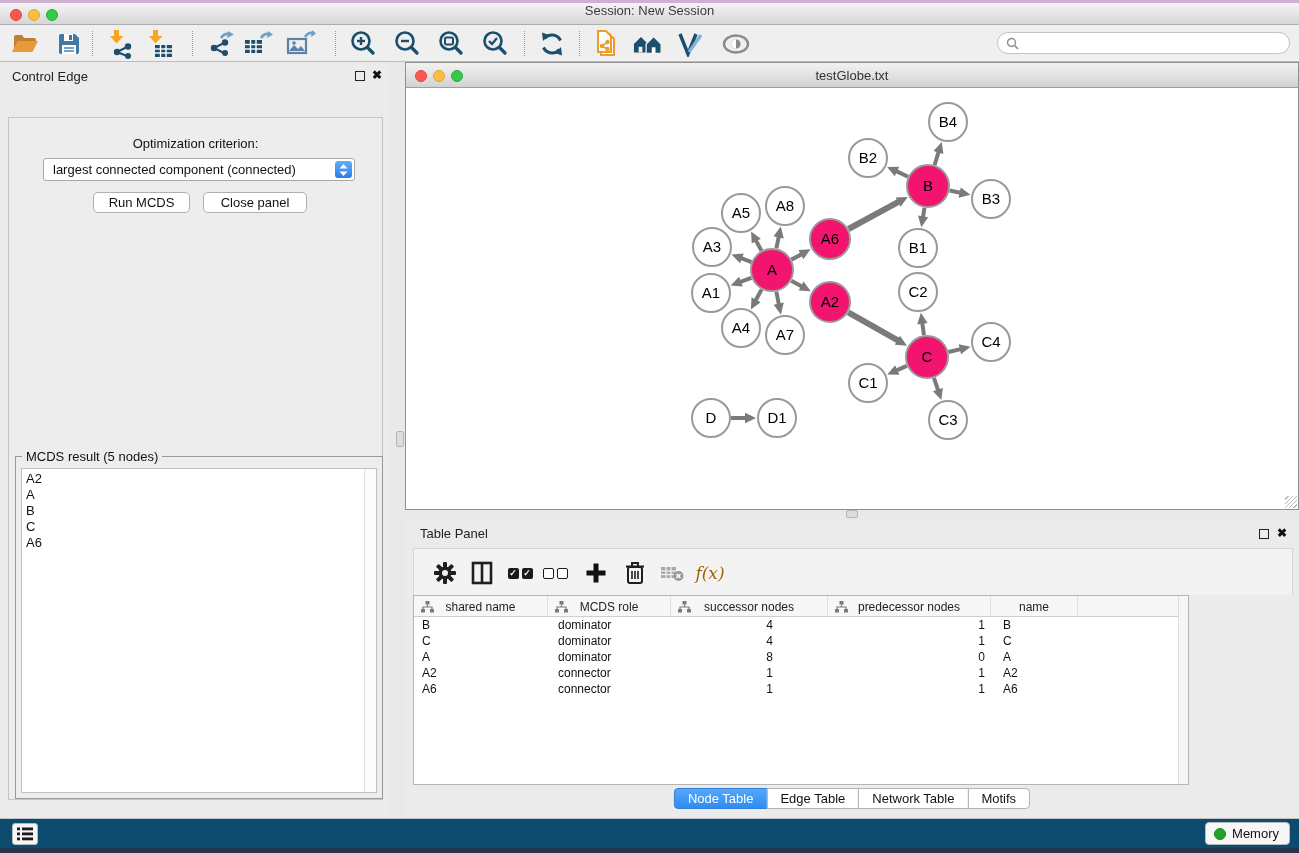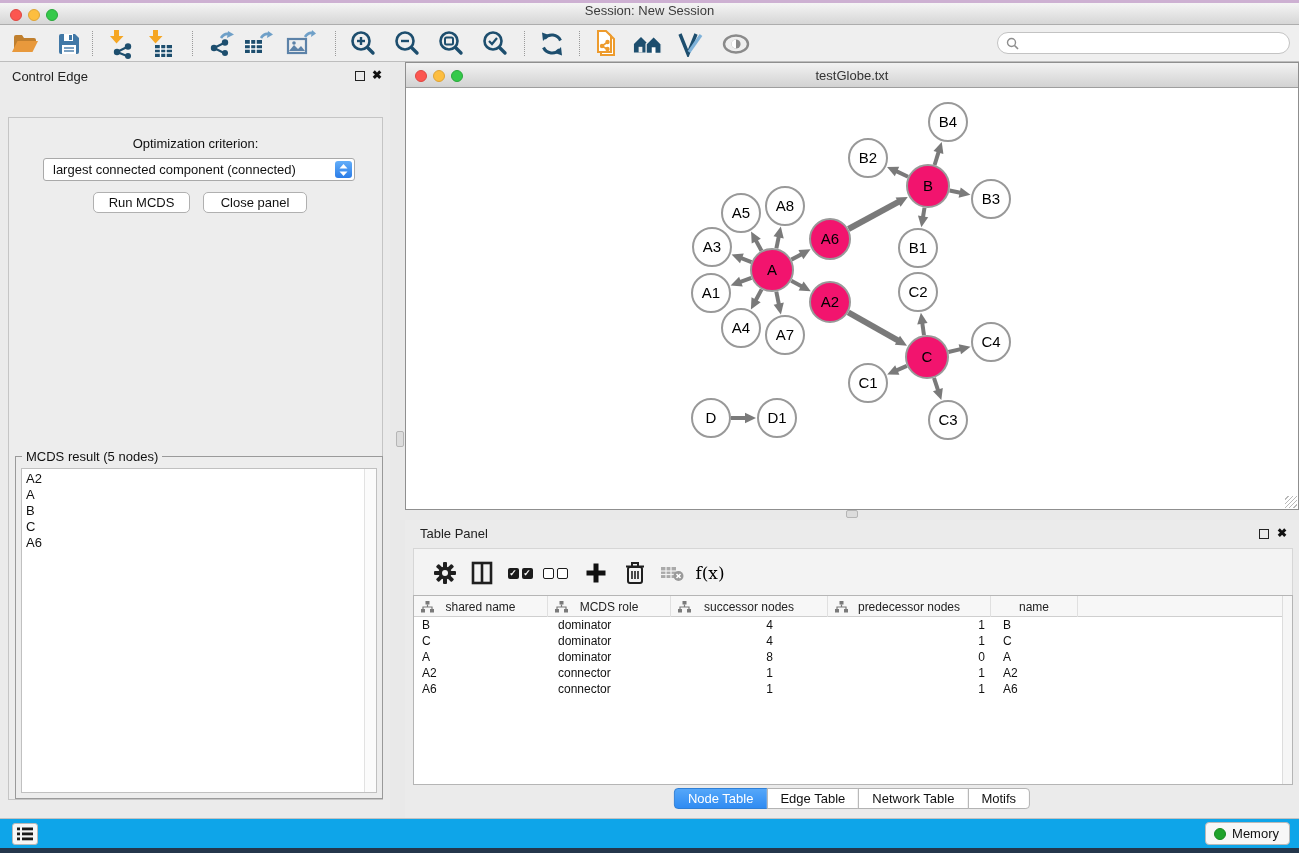--- a/index.html
+++ b/index.html
@@ -88,43 +88,43 @@
   .split-grip-h { position:absolute; left:846px; top:510px; width:12px; height:8px;
     background:#dcdcdc; border:1px solid #b5b5b5; border-radius:2px; }
 
   
   .table-panel { position:absolute; left:405px; top:520px; width:894px; height:298px; background:#ebebeb; }
   .tp-title { position:absolute; left:15px; top:6px; font-size:13px; color:#222; }
   .tp-float { right:30px; } .tp-close { right:12px; }
   .tp-toolbar { position:absolute; left:8px; top:28px; width:880px; height:47px;
     background:#f3f3f3; border:1px solid #d6d6d6; border-bottom:none; }
   .tpi { position:absolute; top:9px; width:30px; height:30px; display:flex; align-items:center; justify-content:center; }
-  .fx-label { font-family:"DejaVu Serif", serif; font-size:17px; color:#000000; }
+  .fx-label { font-family:"DejaVu Serif", serif; font-style:italic; font-size:17px; color:#a16207; }
   .cb-pair { display:flex; gap:3px; }
   .cb { width:11px; height:11px; border-radius:2px; background:#1b1b1b; color:#fff; font-size:9px;
     line-height:11px; text-align:center; font-weight:bold; }
   .cb.empty { background:#fff; border:1.6px solid #1b1b1b; }
 
-  .tp-table { position:absolute; left:8px; top:75px; width:880px; height:190px; background:#fff;
+  .tp-table { position:absolute; left:8px; top:75px; width:776px; height:190px; background:#fff;
     border:1px solid #b5b5b5; overflow:hidden; }
   .tp-header { display:flex; height:21px; background:#f7f7f7; border-bottom:1px solid #cfcfcf; }
   .th-cell { position:relative; height:21px; border-right:1px solid #e0e0e0; display:flex;
     align-items:center; }
   .th-cell .tree-ic { position:absolute; left:7px; top:5px; }
   .th-label { width:100%; text-align:center; font-size:12px; color:#222; }
   .tp-row { display:flex; height:16px; font-size:12px; color:#111; }
   .td-cell { height:16px; line-height:16px; white-space:nowrap; overflow:hidden; }
   .tp-scroll { position:absolute; right:0; top:0; bottom:0; width:10px; background:#f6f6f6;
     border-left:1px solid #ddd; }
 
   .tp-tabs { position:absolute; left:50%; transform:translateX(-50%); top:268px; display:flex; }
 
   
   .statusbar { position:absolute; left:0; top:818px; width:1299px; height:30px;
-    background:#0ea5e9; border-top:1px solid #c2c2c2; }
+    background:#0c4a6e; border-top:1px solid #c2c2c2; }
   .sb-list-btn { position:absolute; left:12px; top:4px; width:26px; height:22px; background:#f6f6f6;
     border:1px solid #b9b9b9; border-radius:3px; display:flex; align-items:center; justify-content:center; }
   .sb-memory { position:absolute; right:9px; top:3px; height:23px; padding:0 10px 0 8px; background:#f7f7f7;
     border:1px solid #b9b9b9; border-radius:4px; display:flex; align-items:center; gap:6px;
     font-size:13px; color:#111; }
   .mem-dot { width:12px; height:12px; border-radius:50%; background:#1fa32b; border:1px solid #178a22; }
 
   svg { display:block; }
 </style>
 </head>

